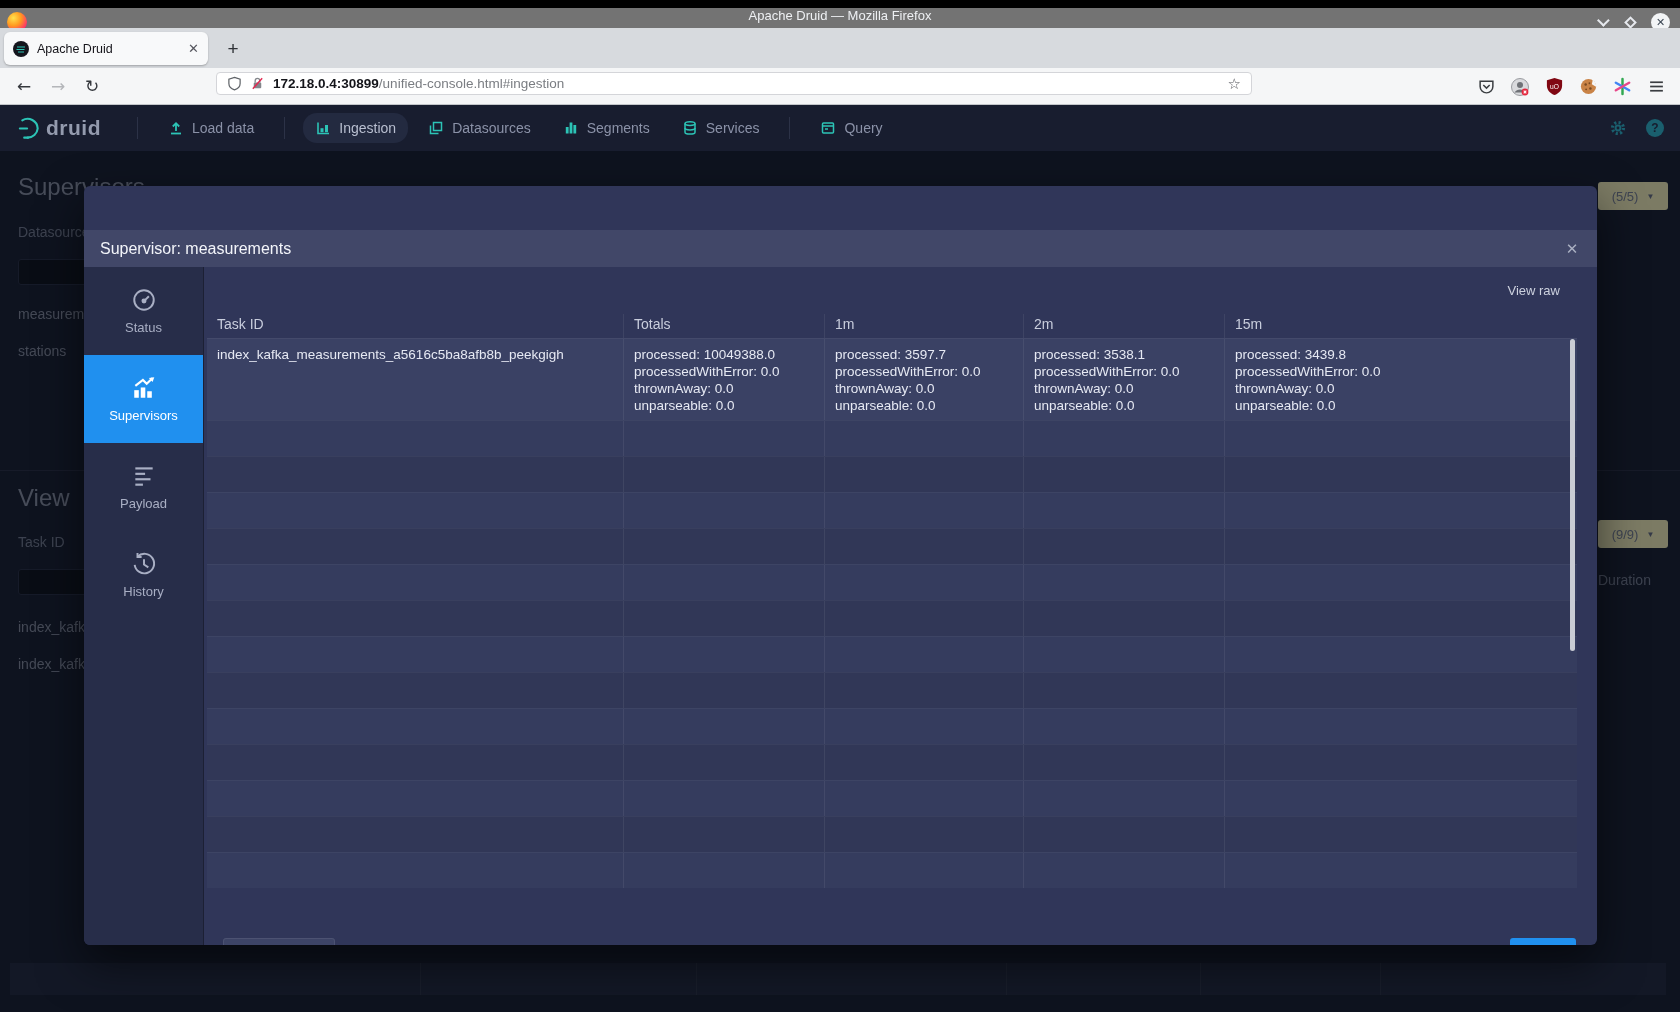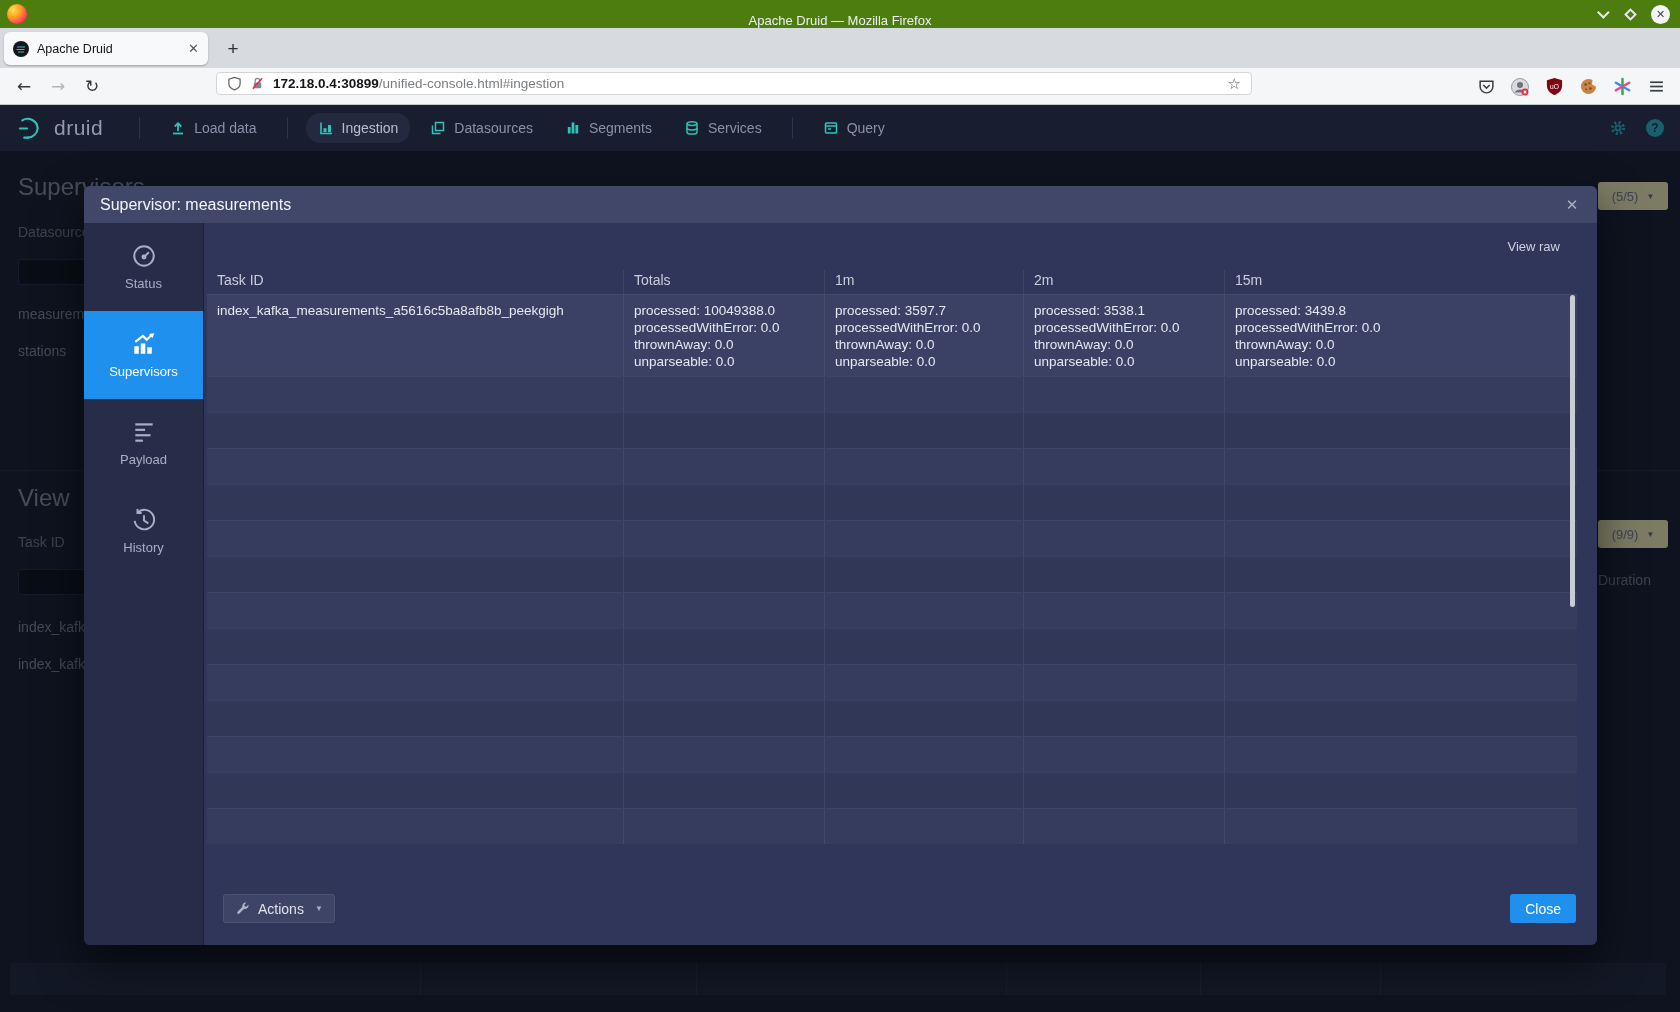--- a/index.html
+++ b/index.html
@@ -1,22 +1,22 @@
 <!DOCTYPE html>
 <html><head>
 <meta charset="utf-8">
 <style>
   * { margin:0; padding:0; box-sizing:border-box; }
   html,body { width:1680px; height:1012px; overflow:hidden; background:#000;
     font-family:"Liberation Sans","DejaVu Sans",sans-serif; }
   .stage { position:relative; width:1680px; height:1012px; overflow:hidden; }
 
   
-  .titlebar { position:absolute; left:0; top:0; width:1680px; height:28px; background:#4d7c0f;
-    display:flex; align-items:flex-end; }
+  .titlebar { position:absolute; left:0; top:8px; width:1680px; height:28px; background:#737373;
+    display:flex; align-items:flex-start; }
   .ff-logo { position:absolute; left:7px; top:4px; width:20px; height:20px; border-radius:50%;
     background:radial-gradient(circle at 32% 30%, #ffe14d 0%, #ff9a1f 40%, #ff3b63 72%, #b5007f 100%); }
   .win-title { flex:1; text-align:center; color:#eef0f3; font-size:13px; }
   .win-btns { position:absolute; right:10px; top:0; height:28px; display:flex; align-items:center; gap:16px; }
   .wb-min { width:9px; height:9px; border-left:2px solid #e6e9ee; border-bottom:2px solid #e6e9ee;
     transform:rotate(-45deg) translateY(-3px); }
   .wb-max { width:9px; height:9px; border:2px solid #e6e9ee; transform:rotate(45deg); }
   .wb-close { width:19px; height:19px; border-radius:50%; background:#f2f4f6; color:#3c4754;
     font-size:11px; font-weight:bold; display:flex; align-items:center; justify-content:center; }
 
@@ -38,21 +38,21 @@
   .url-text { flex:1; font-size:13.5px; color:#7a7d82; white-space:nowrap; overflow:hidden; }
   .url-text b { color:#14151a; font-weight:bold; }
   .url-star { color:#54565c; font-size:15px; font-family:"DejaVu Sans",sans-serif; }
   .ext-icons { position:absolute; right:14px; top:4px; height:29px; display:flex; align-items:center; gap:14px; }
   .ext-icons .ic { width:20px; height:20px; display:flex; align-items:center; justify-content:center; }
 
   
   .content { position:absolute; left:0; top:105px; width:1680px; height:907px; background:#11141f; }
   .druid-nav { position:absolute; left:0; top:0; width:1680px; height:46px; background:#181d2f;
     display:flex; align-items:center; padding:0 16px; }
-  .brand { display:flex; align-items:center; gap:11px; margin-right:22px; }
+  .brand { display:flex; align-items:center; gap:3px; margin-right:22px;font-weight:bold; }
   .brand-text { color:#949bae; font-size:21px; letter-spacing:.5px; }
   .nav-sep { width:1px; height:22px; background:#2c3247; margin:0 14px; }
   .nav-item { display:flex; align-items:center; gap:8px; padding:7px 12px; border-radius:14px;
     color:#8b92a8; font-size:14px; margin:0 4px; }
   .nav-item.active { background:#232a40; color:#b9bfd0; }
   .nav-icon { width:16px; height:16px; display:flex; }
   .nav-right { margin-left:auto; display:flex; align-items:center; gap:18px; }
   .help-circle { width:18px; height:18px; border-radius:50%; background:#1a5f6e; color:#171c2e;
     font-size:12px; font-weight:bold; display:flex; align-items:center; justify-content:center; }
 
@@ -67,21 +67,21 @@
   .bg-row { position:absolute; left:18px; font-size:14px; color:#8a90a4; white-space:nowrap; }
   .bg-divider { position:absolute; left:0; width:1680px; height:1px; background:#2c3147; }
   .bg-strip { position:absolute; left:10px; right:14px; top:812px; height:32px; background:#252b42; }
   .bg-strip span { position:absolute; top:0; width:1px; height:100%; background:rgba(255,255,255,.06); }
 
   .dim { position:absolute; inset:0; background:rgba(4,7,14,.52); }
 
   
   .dialog { position:absolute; left:84px; top:35px; width:1513px; height:759px; background:#303659;
     border-radius:6px; box-shadow:0 18px 46px rgba(0,0,0,.55); overflow:hidden; }
-  .dlg-head { position:relative; height:37px; background:#414768; display:flex; align-items:center; padding:0 16px; }
+  .dlg-head { position:relative; height:37px; background:#414768; display:flex; align-items:center; padding:0 16px;margin-top:44px; }
   .dlg-title { color:#f3f5fa; font-size:16px; }
   .dlg-x { position:absolute; right:14px; top:8px; width:22px; height:22px; color:#aab0c2; font-size:15px;
     display:flex; align-items:center; justify-content:center; }
   .dlg-body { position:relative; display:flex; height:722px; }
   .side-nav { width:120px; background:#272d49; border-right:1px solid rgba(0,0,0,.28); }
   .side-item { height:88px; display:flex; flex-direction:column; align-items:center; justify-content:center;
     gap:7px; color:#a9afc4; font-size:13px; }
   .side-item.active { background:#2090ef; color:#ffffff; }
   .side-item .sicon { width:26px; height:26px; display:flex; }
   .dlg-main { position:relative; flex:1; }

